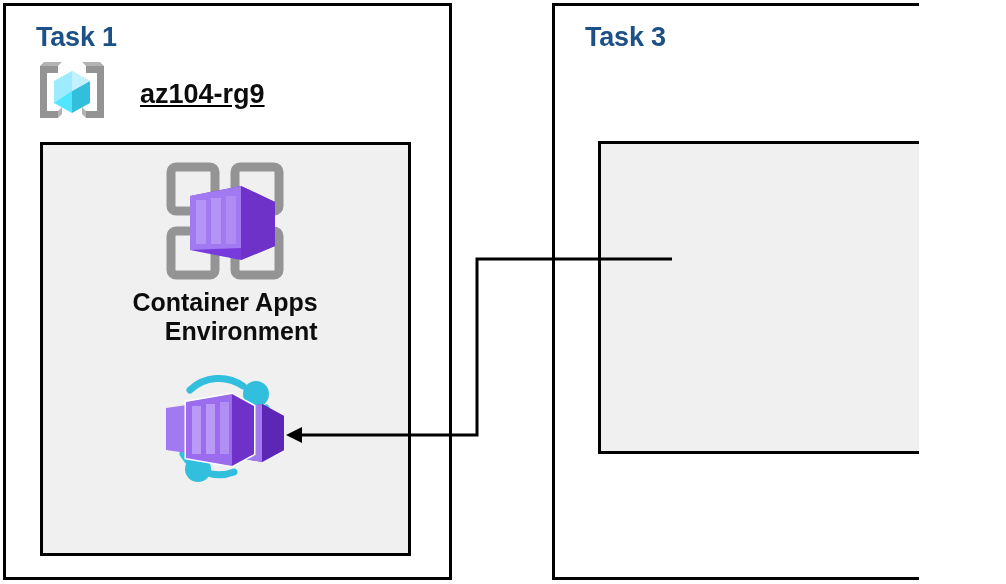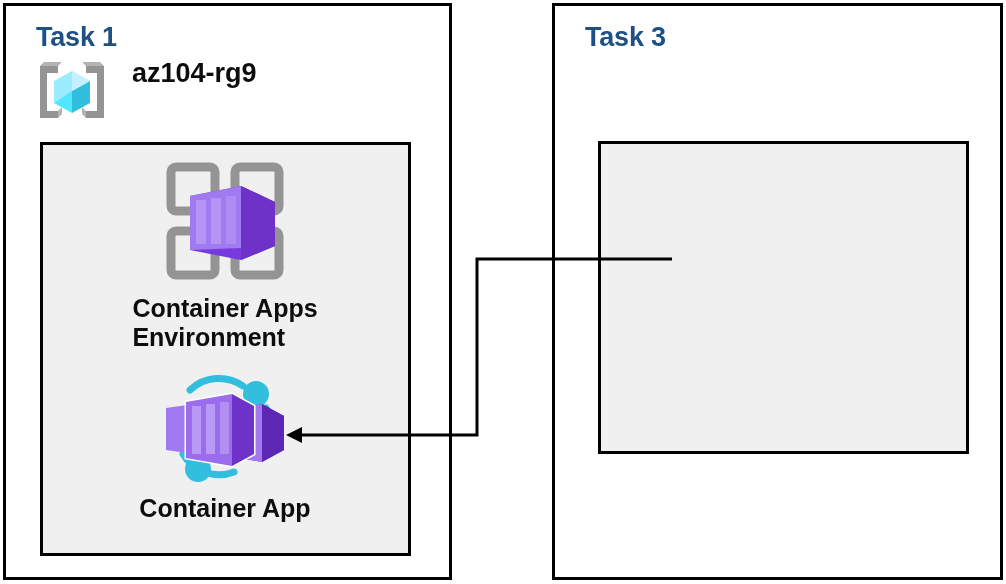--- a/index.html
+++ b/index.html
@@ -5,21 +5,21 @@
   html, body {
     margin: 0;
     padding: 0;
     background: #ffffff;
   }
   body {
     font-family: "Liberation Sans", sans-serif;
   }
   #canvas {
     position: relative;
-    width: 1006px;
+    width: 919px;
     height: 584px;
     background: #ffffff;
     overflow: hidden;
   }
 
   
   .task-panel {
     position: absolute;
     background: #ffffff;
     border: 3px solid #000000;
@@ -48,45 +48,45 @@
   }
   #cae-box  { left: 40px;  top: 142px; width: 371px; height: 414px; }
   #test-box { left: 598px; top: 141px; width: 371px; height: 313px; }
 
   
   #rg-row {
     position: absolute;
     left: 36px;
     top: 58px;
     display: flex;
-    align-items: flex-start;
-    gap: 24px;
+    align-items: center;
+    gap: 32px;
+    text-decoration: underline;
   }
   #rg-label {
     font-size: 27px;
     font-weight: bold;
     color: #0D0D0D;
     white-space: nowrap;
   }
 
   
   .node {
     position: absolute;
     display: flex;
     flex-direction: column;
     align-items: center;
   }
   .node-label {
     font-size: 25px;
     font-weight: bold;
     color: #0D0D0D;
-    text-align: left;
+    text-align: right;
     line-height: 1.15;
     white-space: pre-line;
-    margin-top: 6px;
   }
   #cae-node  { left: 60px;  top: 158px; width: 330px; }
   #capp-node { left: 60px;  top: 372px; width: 330px; }
   #test-node { left: 618px; top: 168px; width: 330px; }
 
   .icon-white-plate {
     background: #ffffff;
     display: flex;
     align-items: center;
     justify-content: center;
@@ -186,21 +186,20 @@
         <g>
           <polygon points="36,30 82,22 104,34 104,82 82,94 36,86" fill="#773ADC" stroke="#ffffff" stroke-width="3"></polygon>
           <polygon points="36,30 82,22 82,94 36,86" fill="#9B6CEE"></polygon>
           <polygon points="82,22 104,34 104,82 82,94" fill="#6E32C9"></polygon>
           <rect x="42" y="34" width="9" height="48" fill="#C0A6F7" opacity="0.8"></rect>
           <rect x="56" y="32" width="9" height="50" fill="#C0A6F7" opacity="0.8"></rect>
           <rect x="70" y="30" width="9" height="52" fill="#C0A6F7" opacity="0.6"></rect>
         </g>
       </svg>
     </span>
-    <div class="node-label">Container App</div>
   </div>
 
   <div class="task-panel" id="task2-panel">
     <div class="task-title">Task 3</div>
   </div>
 
   <div class="inner-box" id="test-box"></div>
 
 
   <svg id="connector" aria-hidden="true">

